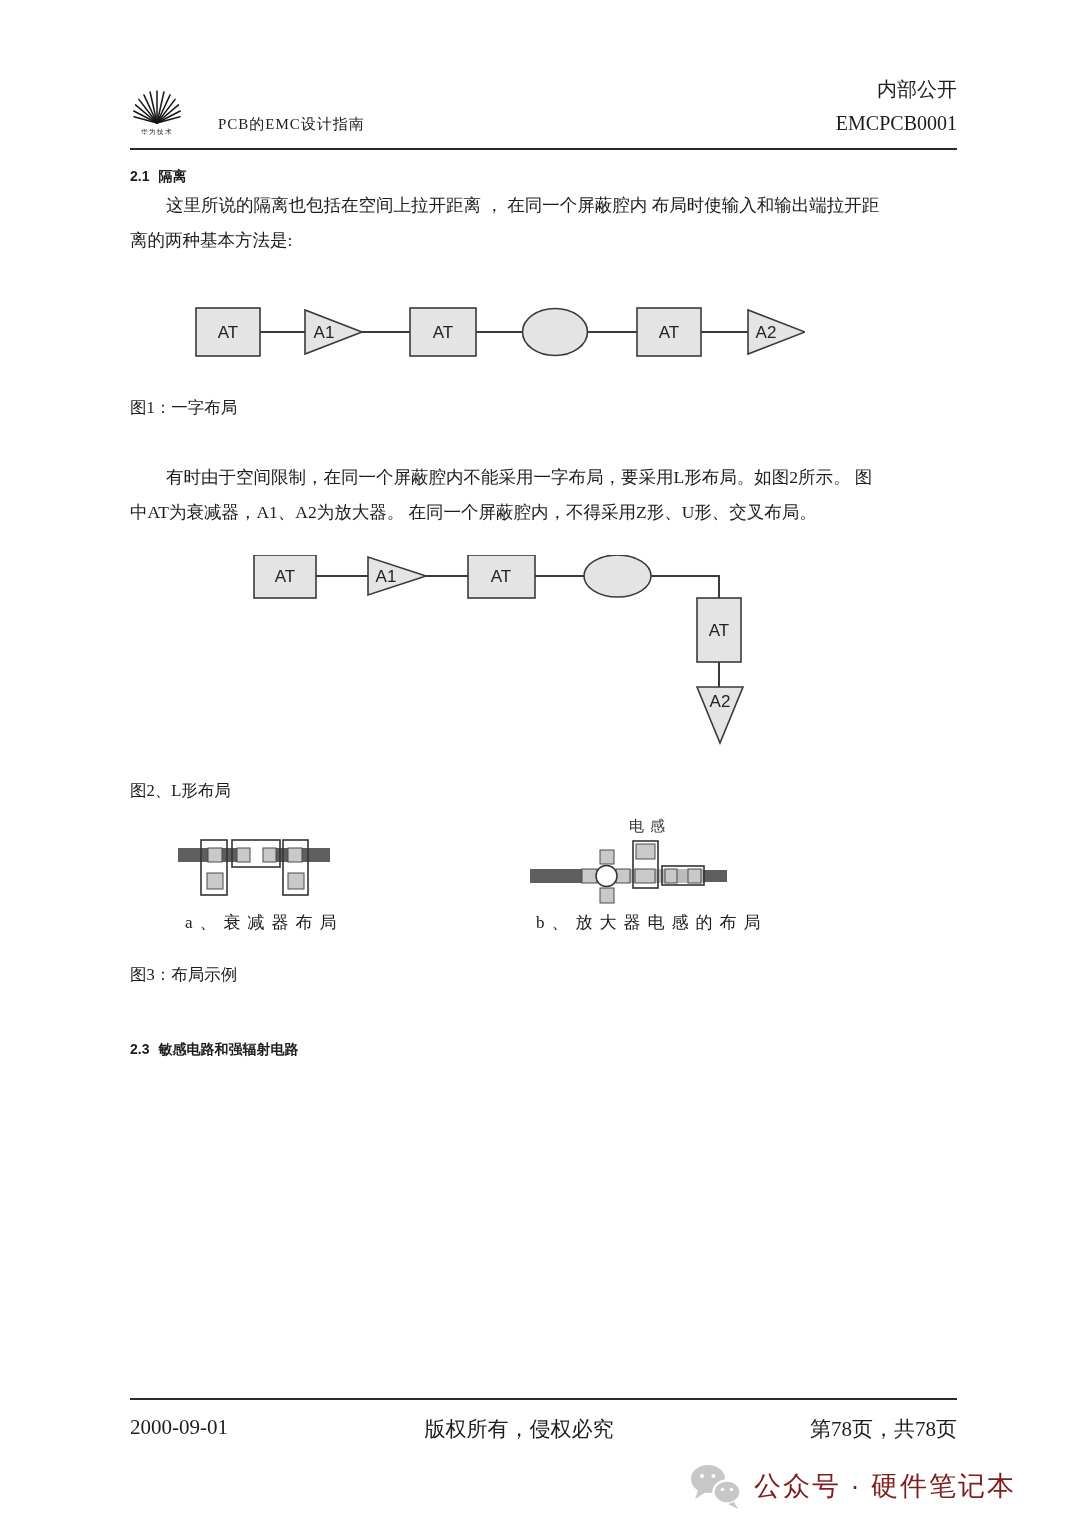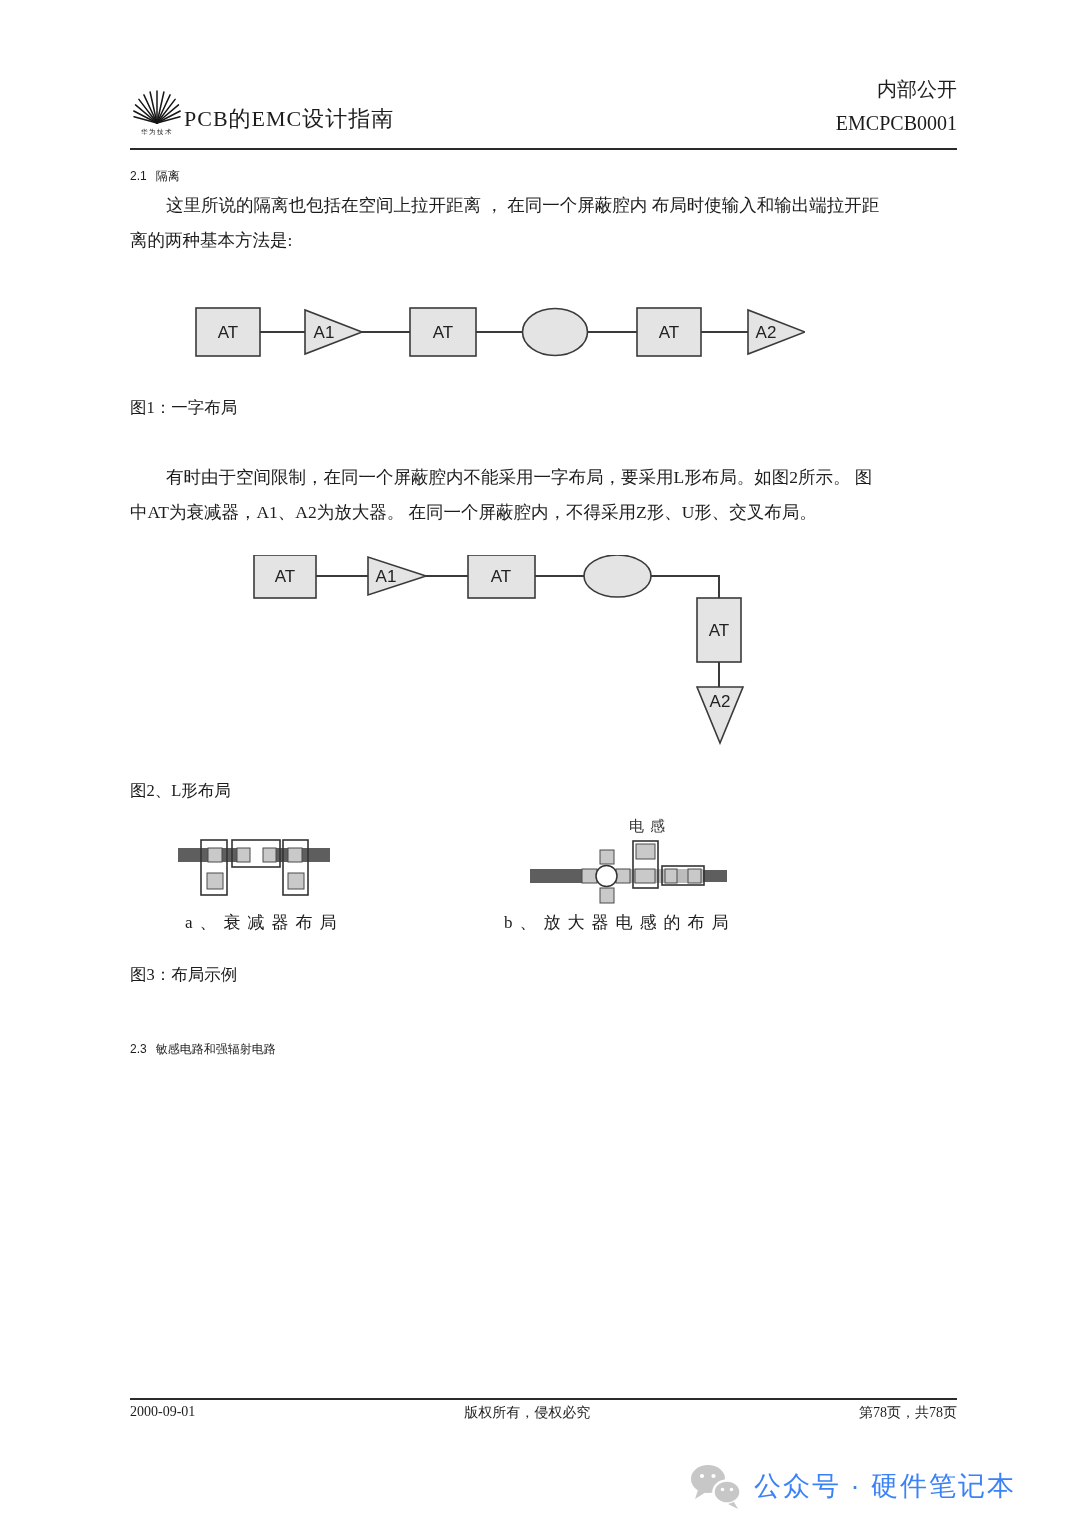--- a/index.html
+++ b/index.html
@@ -6,25 +6,25 @@
   html,body { background:#e9e9e9; }
   .page {
     position:relative; width:1080px; height:1528px; background:#ffffff;
     font-family:"Liberation Serif","DejaVu Serif",serif; color:#1c1c1c;
     overflow:hidden; margin:0 auto;
   }
   .content { padding:0 123px 0 130px; }
   
   .header { display:flex; align-items:flex-end; margin-top:52px; }
   .logo { width:54px; height:60px; }
-  .doc-title { font-size:22px; letter-spacing:1px; padding-bottom:6px; }
+  .doc-title { font-size:15px; letter-spacing:1px; margin-left:34px; padding-bottom:6px; }
   .header-right { margin-left:auto; text-align:right; font-size:20px; line-height:1.7; align-self:flex-start; margin-top:20px; }
   .rule { border-top:2.5px solid #2a2a2a; margin-top:8px; }
   
-  .h2 { font-family:"Liberation Sans","DejaVu Sans",sans-serif; font-weight:normal; font-size:12px; line-height:24px; }
+  .h2 { font-family:"Liberation Sans","DejaVu Sans",sans-serif; font-weight:bold; font-size:14px; line-height:24px; }
   .h2 .hnum { margin-right:9px; }
   .h21 { margin-top:14px; }
   .h22 { margin-top:54px; }
   .h23 { margin-top:50px; }
   
   .line { font-size:17.5px; line-height:35px; white-space:pre; }
   .indent { padding-left:36px; }
   
   .fig1wrap { margin-top:36px; margin-left:65px; height:76px; }
   .fig2wrap { margin-top:25px; margin-left:123px; height:190px; }
@@ -33,36 +33,36 @@
   .figcap2 { margin-top:34px; }
   .figcap3 { margin-top:26px; }
   .para3 { margin-top:40px; }
   .items { margin-top:12px; }
   .fig3row { display:flex; align-items:center; margin-top:14px; height:92px; }
   .fig3a { margin-left:48px; margin-top:10px; }
   .fig3b { margin-left:180px; }
   .fig3caps { position:relative; height:26px; margin-top:2px; }
   .subcap { position:absolute; top:0; font-size:17px; letter-spacing:7px; white-space:pre; }
   .subcap-a { left:55px;text-align:center; }
-  .subcap-b { left:374px;text-align:right; }
+  .subcap-b { left:406px;text-align:right; }
   
   svg text { font-family:"Liberation Sans","DejaVu Sans",sans-serif; font-size:17px; fill:#222; }
   svg .shape { fill:#e4e4e4; stroke:#3a3a3a; stroke-width:1.6; }
   svg .wire { stroke:#3a3a3a; stroke-width:2; fill:none; }
   svg .trace { fill:#5e5e5e; }
   svg .trace-light { fill:#bcbcbc; }
   svg .pad { fill:#c9c9c9; stroke:#4a4a4a; stroke-width:1; }
   svg .outline { fill:none; stroke:#333; stroke-width:1.6; }
   svg .ind-label { font-size:15px; letter-spacing:6px; fill:#333; }
   
-  .footer { position:absolute; left:130px; right:123px; top:1398px; border-top:2px solid #2b2b2b; padding-top:4px;
-            display:flex; justify-content:space-between; font-size:14px; }
+  .footer { position:absolute; left:130px; right:123px; top:1398px; border-top:2px solid #2b2b2b; padding-top:15px;
+            display:flex; justify-content:space-between; font-size:21px; }
   
   .watermark { position:absolute; top:1462px; right:64px; display:flex; align-items:center; gap:10px; }
-  .watermark-text { font-family:"Liberation Sans","DejaVu Sans",sans-serif; font-size:27px; color:#3b82f6; letter-spacing:2px; white-space:pre; }
+  .watermark-text { font-family:"Liberation Sans","DejaVu Sans",sans-serif; font-size:27px; color:#7f1d1d; letter-spacing:2px; white-space:pre; }
   .logo-caption { font-size:6.5px; letter-spacing:1.5px; fill:#222; font-family:"Liberation Serif",serif; }
 </style>
 </head>
 <body>
 
 <div class="page">
   <div class="content">
 
     <div class="header">
       <div class="logo">

